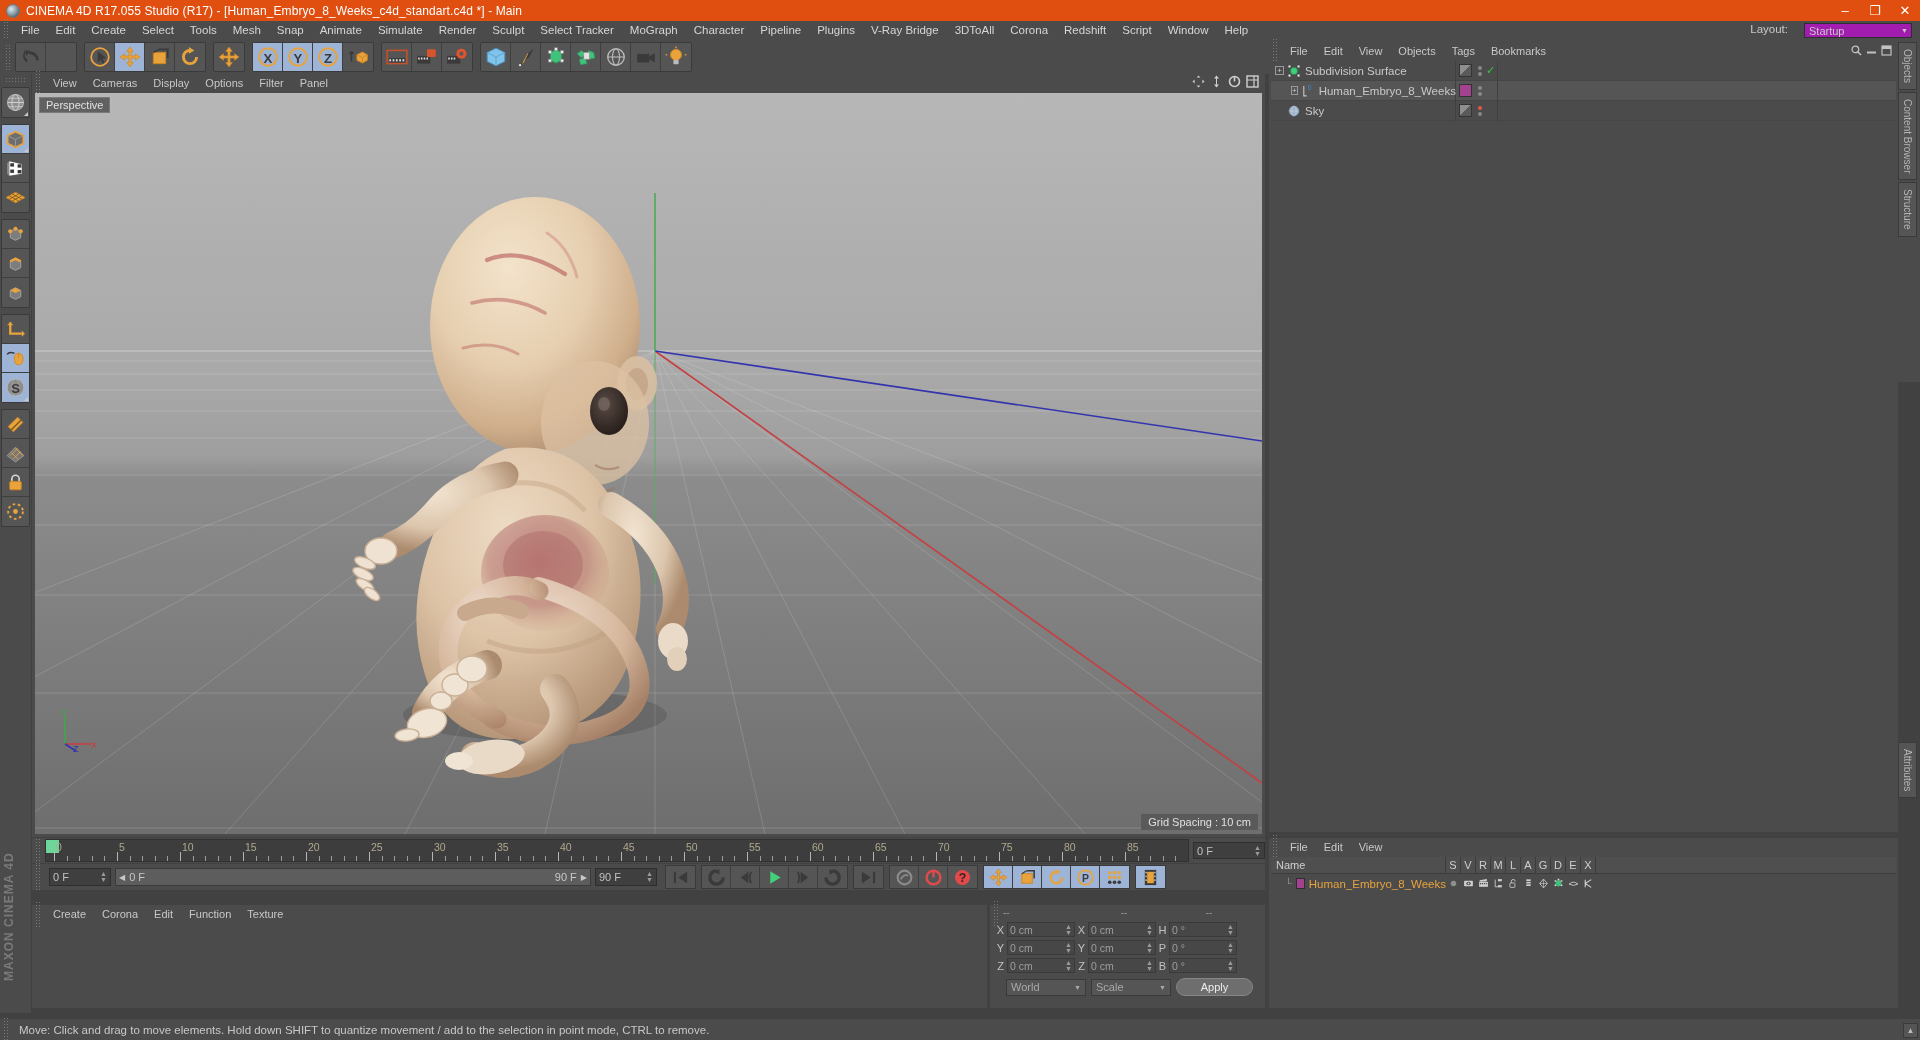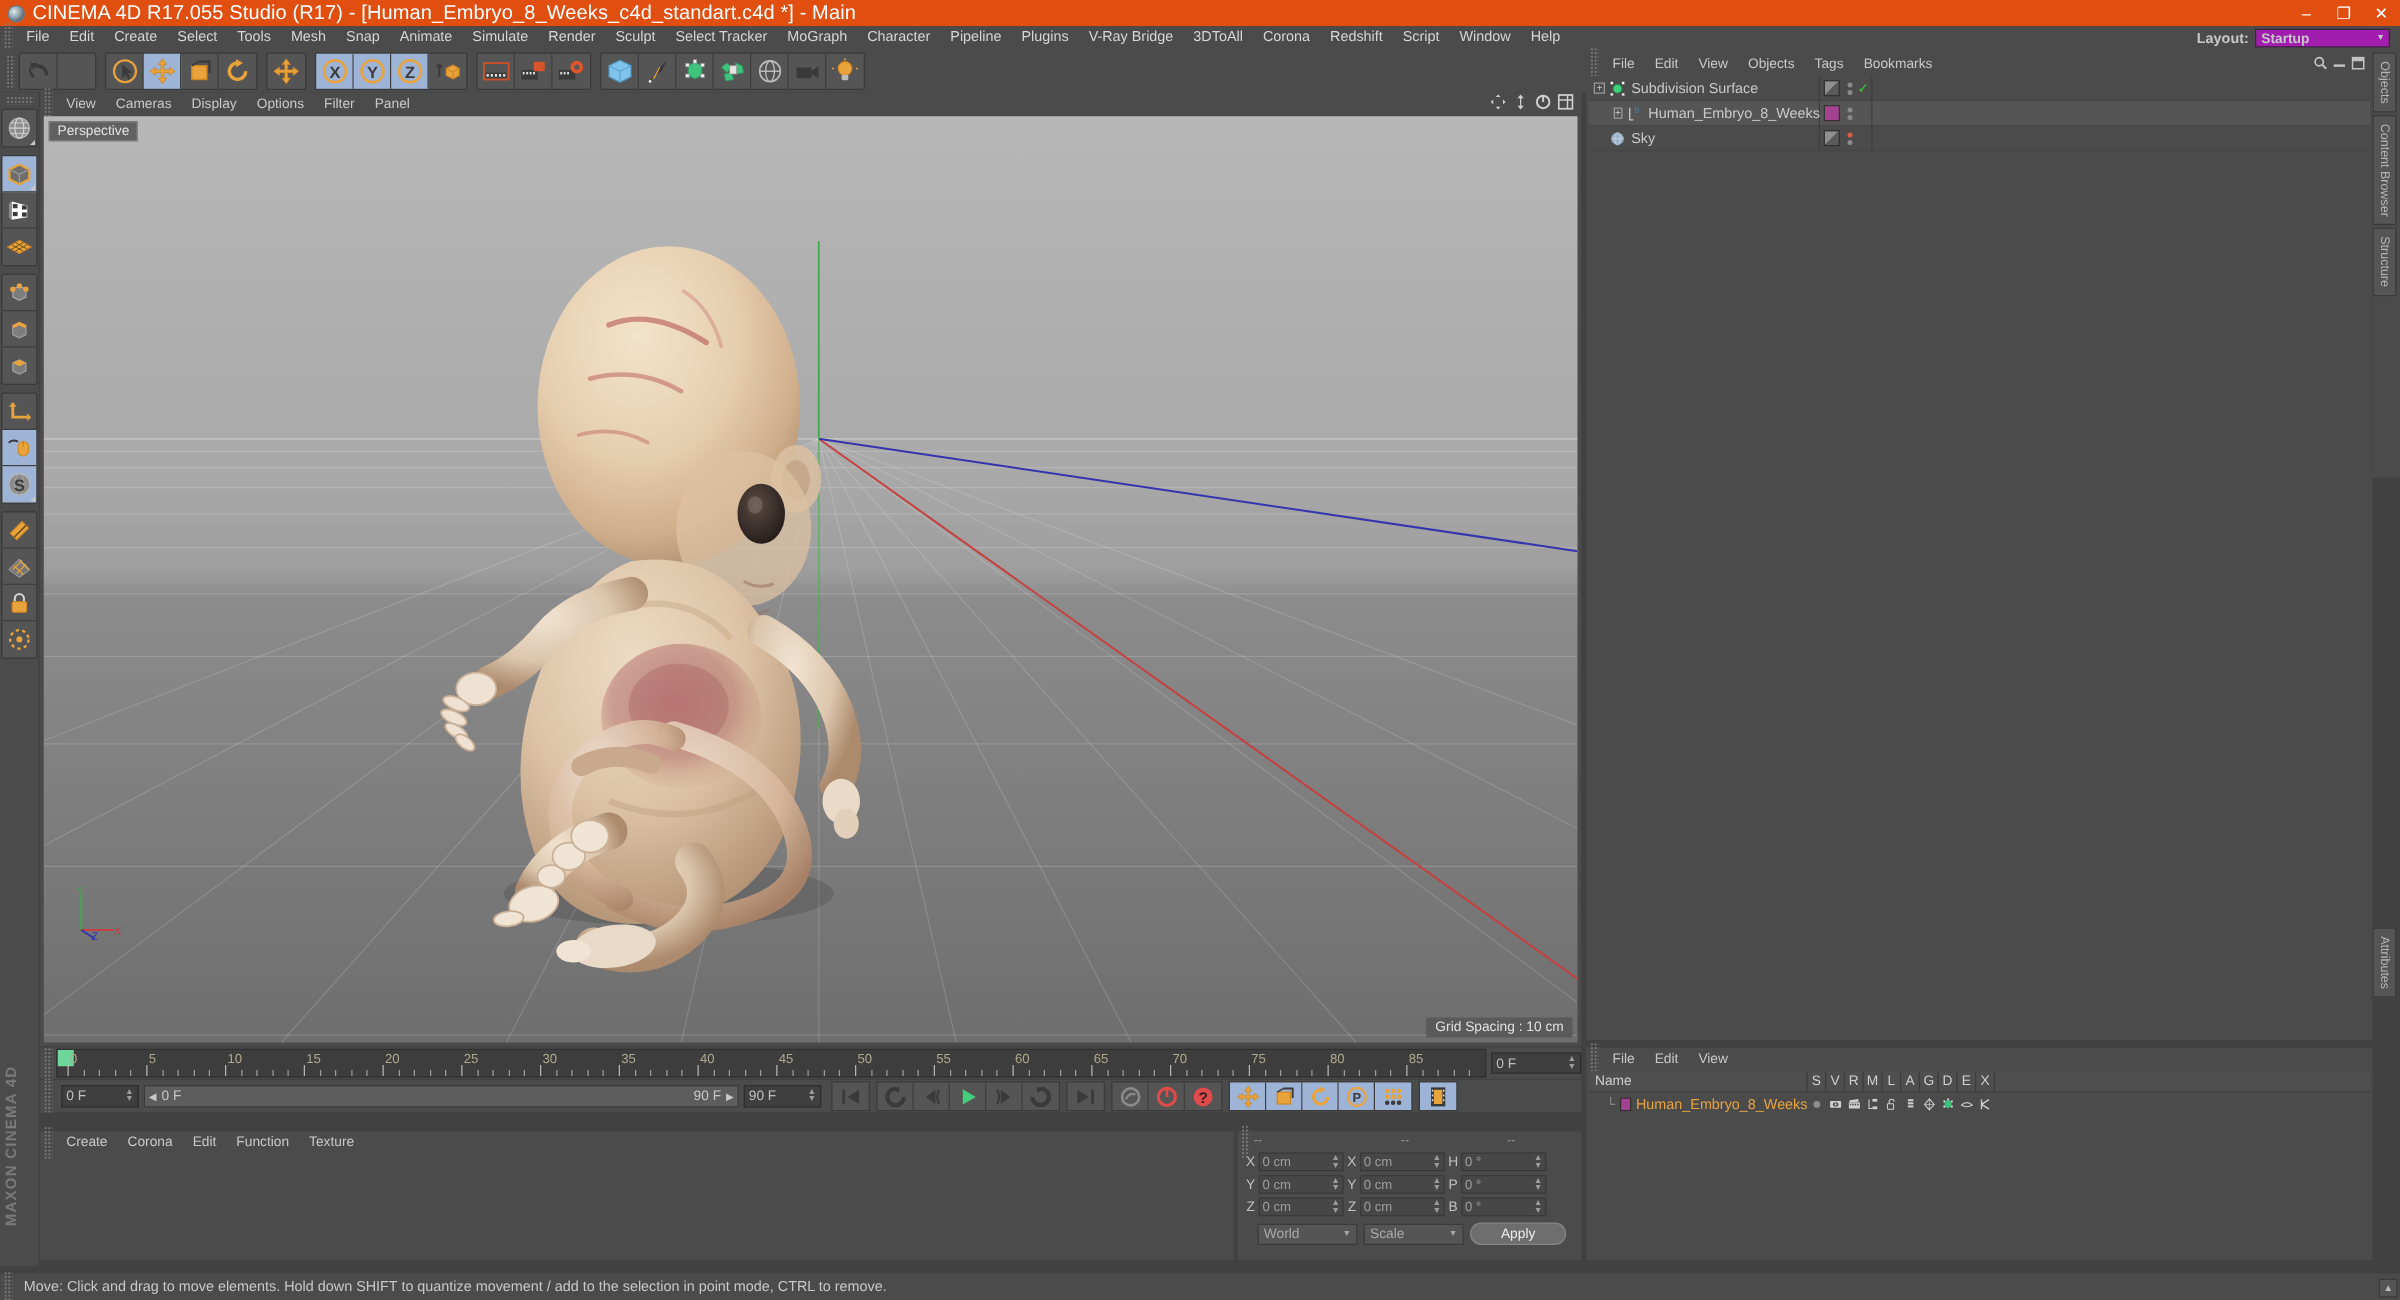--- a/index.html
+++ b/index.html
@@ -6,32 +6,32 @@
   html,body{ width:1920px; height:1040px; overflow:hidden; background:#414141;
     font-family:"Liberation Sans", sans-serif; }
   body{ position:relative; }
 
   
   #titlebar{ position:absolute; left:0; top:0; width:1920px; height:21px;
     background:#e04e10; display:flex; align-items:center; }
   #titlebar .logo{ width:14px;height:14px;border-radius:50%;
     background:radial-gradient(circle at 35% 35%,#dfe6ea 0%,#8fa3ad 45%,#2a3840 100%);
     margin-left:6px; margin-right:6px; border:1px solid #6d7b83;}
-  #titlebar .ttl{ color:#fff; font-size:16px; letter-spacing:.1px; }
+  #titlebar .ttl{ color:#fff; font-size:12px; letter-spacing:.1px; }
   #wbtns{ margin-left:auto; display:flex; height:21px; }
   #wbtns div{ width:30px;height:21px; display:flex;align-items:center;justify-content:center;
     color:#fff; font-size:13px; }
   #wbtns div:last-child{ background:#e04e10; }
 
   
   #menubar{ position:absolute; left:0; top:21px; width:1920px; height:19px;
     background:#4b4b4b; display:flex; align-items:center; }
   #menubar .mi{ color:#d6d6d6; font-size:11.5px; padding:0 8px; line-height:19px;
     white-space:nowrap; }
-  #layoutbox{ margin-left:auto; display:flex; align-items:center; gap:5px; padding-right:8px;font-weight:bold;}
+  #layoutbox{ margin-left:auto; display:flex; gap:16px; padding-right:8px;}
   #layoutbox .lbl{ color:#c8c8c8; font-size:11.5px;}
   #layoutsel{ width:108px; height:15px; background:#a21caf; border:1px solid #2e2e2e;
     color:#c8c8c8; font-size:11px; padding-left:4px; display:flex;align-items:center;
     justify-content:space-between; }
   #layoutsel .arr{ font-size:7px; padding-right:3px; }
 
   
   #toolbar{ position:absolute; left:0; top:40px; width:1920px; height:34px;
     background:#4b4b4b; display:flex; align-items:center; padding-left:2px;}
   .tgrp{ display:flex; align-items:center; background:#555; border:1px solid #3a3a3a;

